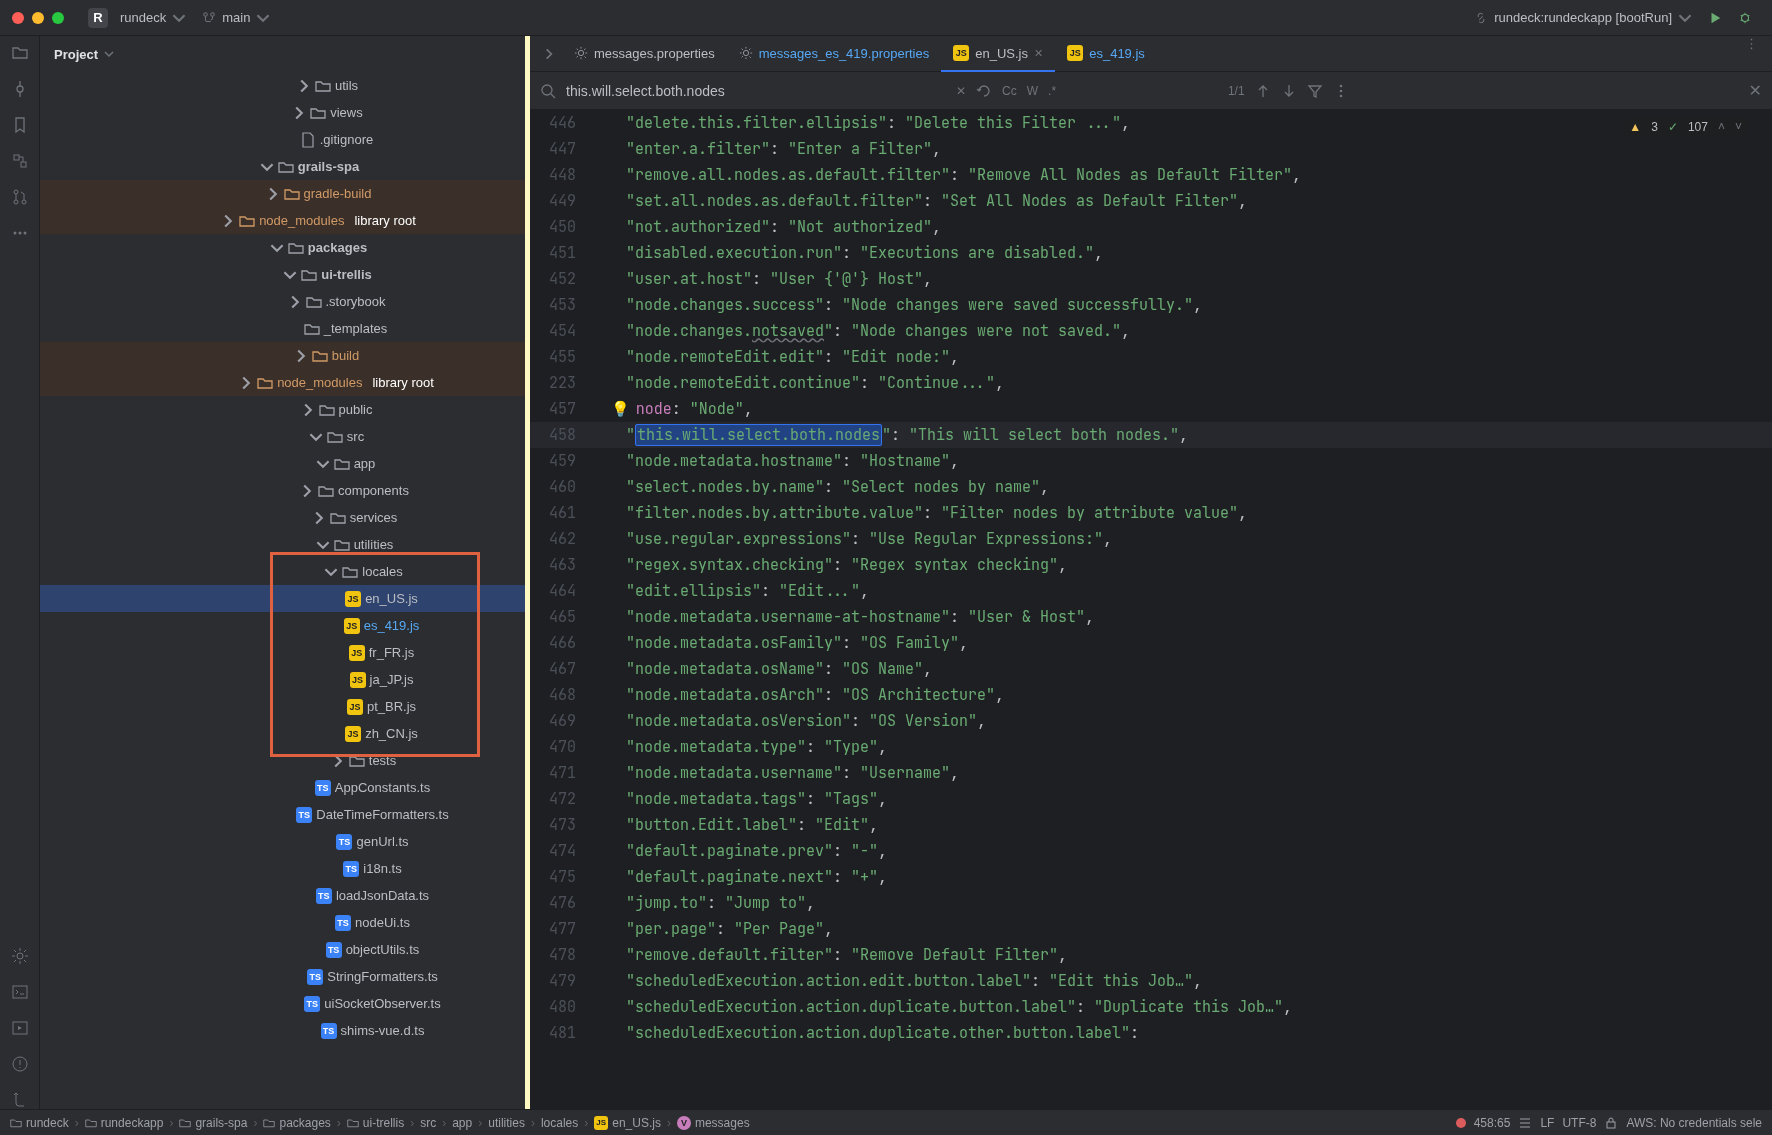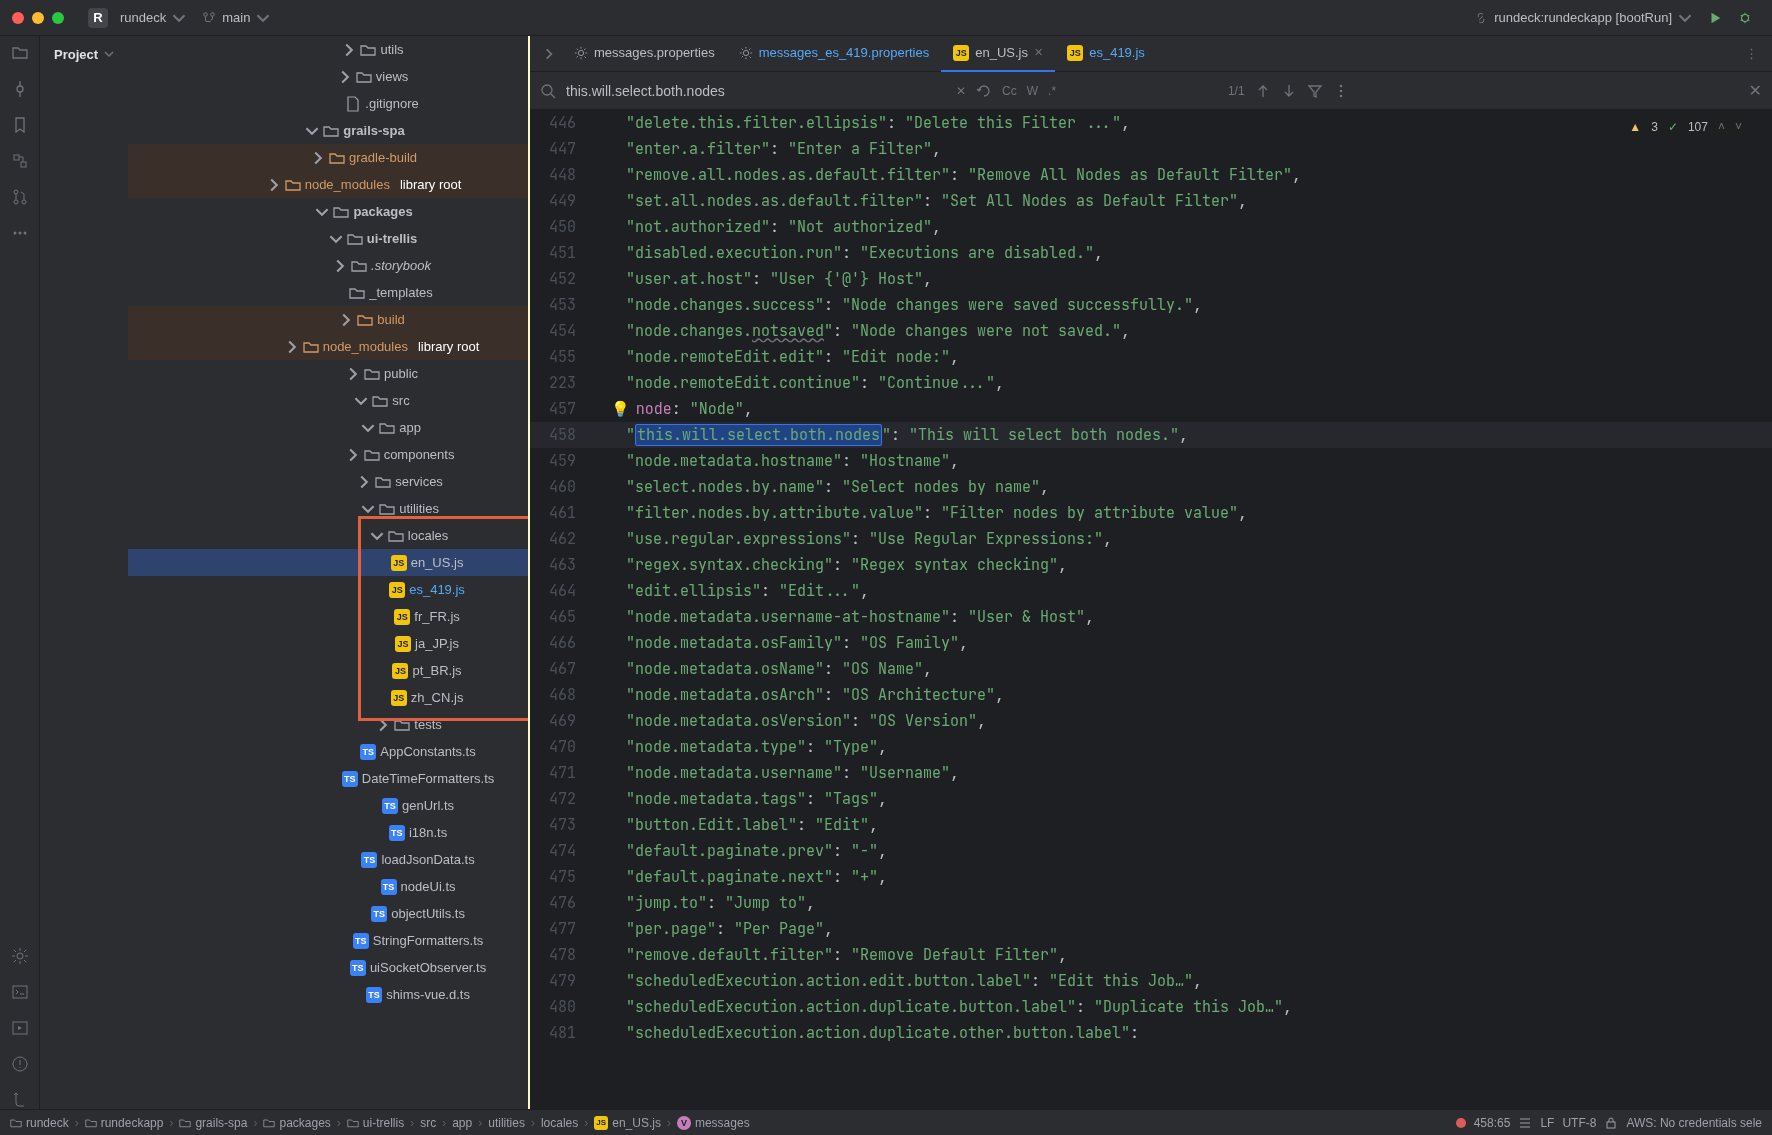--- a/index.html
+++ b/index.html
@@ -36,21 +36,21 @@
 
 .main { display: flex; height: calc(100% - 36px - 26px); }
 .left-rail {
   width: 40px; background: #2b2d30; border-right: 1px solid #1e1f22;
   display: flex; flex-direction: column; align-items: center; padding-top: 8px; gap: 18px;
 }
 .left-rail .spacer { flex: 1; }
 .rail-icon { width: 18px; height: 18px; color: #6f737a; cursor: pointer; }
 
 .sidebar {
-  width: 490px; background: #2b2d30; border-right: 2px solid #fef9c3; display: flex; flex-direction: row;
+  width: 490px; background: #2b2d30; border-right: 5px solid #fef9c3; display: flex; flex-direction: column;
 }
 .sidebar-head { height: 36px; display: flex; align-items: center; padding: 0 14px; font-weight: 600; color: #dfe1e5;}
 .tree { flex: 1; overflow: auto; position: relative; }
 .tree-row {
   height: 27px; display: flex; align-items: center; gap: 4px; padding-right: 8px; white-space: nowrap;
   cursor: pointer;
   justify-content: center;
 }
 .tree-row.selected { background: #2e436e; }
 .tree-row.orange { background: #3a2f29; }
@@ -66,21 +66,21 @@
 .orange-text { color: #d19a66; }
 .blue-text { color: #56a8f5; }
 
 .highlight-box {
   position: absolute; border: 3px solid #e0613f; pointer-events: none; z-index: 5;
 }
 
 .editor { flex: 1; display: flex; flex-direction: column; background: #1e1f22; }
 .tabs {
   height: 36px; background: #2b2d30; border-bottom: 1px solid #1e1f22;
-  display: flex; align-items: center; padding: 0 6px; position: relative;
+  display: flex; padding: 0 6px; position: relative;
 }
 .tab {
   height: 36px; display: flex; align-items: center; gap: 6px; padding: 0 12px; cursor: pointer;
   border-bottom: 2px solid transparent; color: #bcbec4;
 }
 .tab.active { border-bottom-color: #3574f0; }
 .tab .close { color: #6f737a; font-size: 11px; }
 .tabs-more { margin-left: auto; color: #6f737a; padding: 0 8px; cursor: pointer;}
 
 .findbar {
@@ -299,21 +299,21 @@
         </div>
         <div class="tree-row " style="padding-left: 98px;">
           <svg class="tw" viewBox="0 0 10 10">
             <path d="M1 3l4 4 4-4" stroke="#9da0a8" fill="none" stroke-width="1.5"></path>
           </svg>
           <svg class="folder-ic" viewBox="0 0 16 16">
             <path d="M1 4h5l2 2h7v7H1z" fill="none" stroke="#9da0a8" stroke-width="1.3"></path>
           </svg>
           <span class="" style="font-weight:600;">ui-trellis</span>
         </div>
-        <div class="tree-row " style="padding-left: 116px; font-style: italic;">
+        <div class="tree-row " style="padding-left: 116px;">
           <svg class="tw" viewBox="0 0 10 10">
             <path d="M3 1l4 4-4 4" stroke="#9da0a8" fill="none" stroke-width="1.5"></path>
           </svg>
           <svg class="folder-ic" viewBox="0 0 16 16">
             <path d="M1 4h5l2 2h7v7H1z" fill="none" stroke="#9da0a8" stroke-width="1.3"></path>
           </svg>
           <span class="" style="">.storybook</span>
         </div>
         <div class="tree-row " style="padding-left: 116px;">
           <span class="tw"></span>

